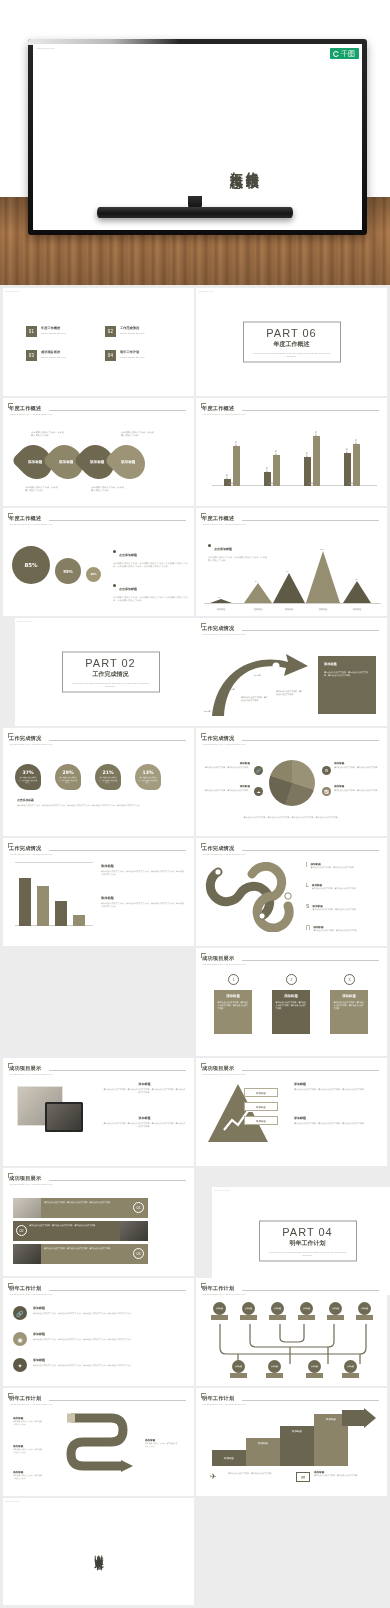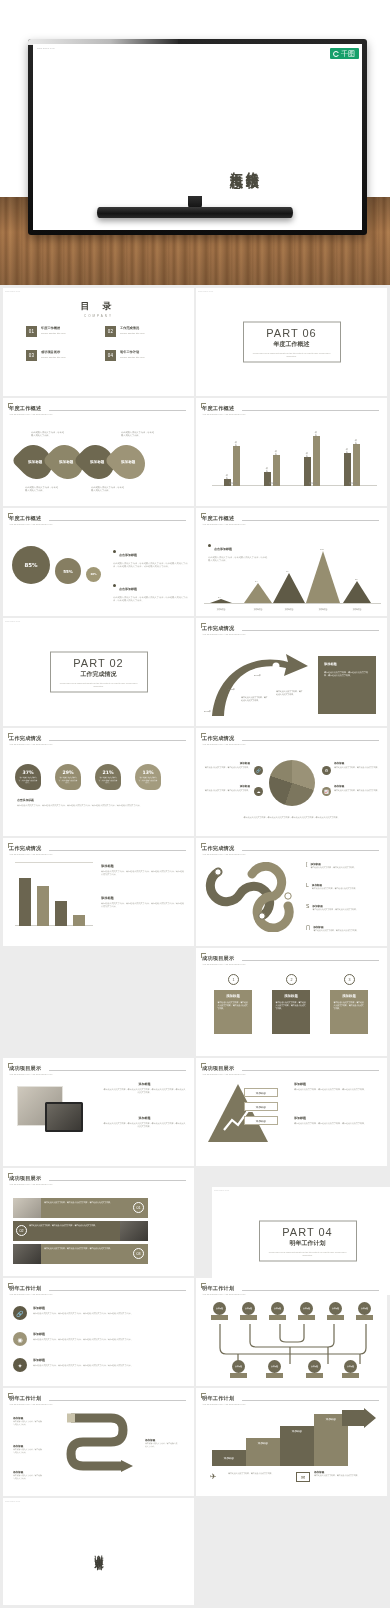--- a/index.html
+++ b/index.html
@@ -312,24 +312,20 @@
       </div>
     </div>
     <div class="tv-stand-neck"></div>
     <div class="tv-stand-base"></div>
   </div>
 
   <div class="grid">
 
     <div class="slide" style="left:3px; top:3px;">
       <div class="slide-tag">www.58pic.com</div>
-      <div class="cat-title">
-        <div class="zh">目  录</div>
-        <div class="en">COMPANY</div>
-      </div>
       <div class="cat-grid">
         <div class="cat-item">
           <div class="cat-num">01</div>
           <div class="cat-txt">
             <div class="t">年度工作概述</div>
             <div class="s">Please add the title here</div>
           </div>
         </div>
         <div class="cat-item">
           <div class="cat-num">02</div>
@@ -483,21 +479,21 @@
         <div class="mtn" style="left:139px; border-width:0 14px 22px 14px; border-bottom-color:#5f5a46;"></div>
         <div class="mtn-v" style="left:151px; bottom:32px;">55</div>
         <div class="bar-lab" style="left:17px; bottom:1px;">添加标题</div>
         <div class="bar-lab" style="left:54px; bottom:1px;">添加标题</div>
         <div class="bar-lab" style="left:85px; bottom:1px;">添加标题</div>
         <div class="bar-lab" style="left:119px; bottom:1px;">添加标题</div>
         <div class="bar-lab" style="left:153px; bottom:1px;">添加标题</div>
       </div>
     </div>
 
-    <div class="slide" style="left:3px; top:333px;">
+    <div class="slide" style="left:15px; top:333px;">
       <div class="slide-tag">www.58pic.com</div>
       <div class="part-box">
         <div class="pn">PART 02</div>
         <div class="pz">工作完成情况</div>
         <div class="pe">Please add a clear business template for the title content you want to add. Please add a description.</div>
       </div>
     </div>
 
     <div class="slide" style="left:196px; top:333px;">
       <div class="s-head">

